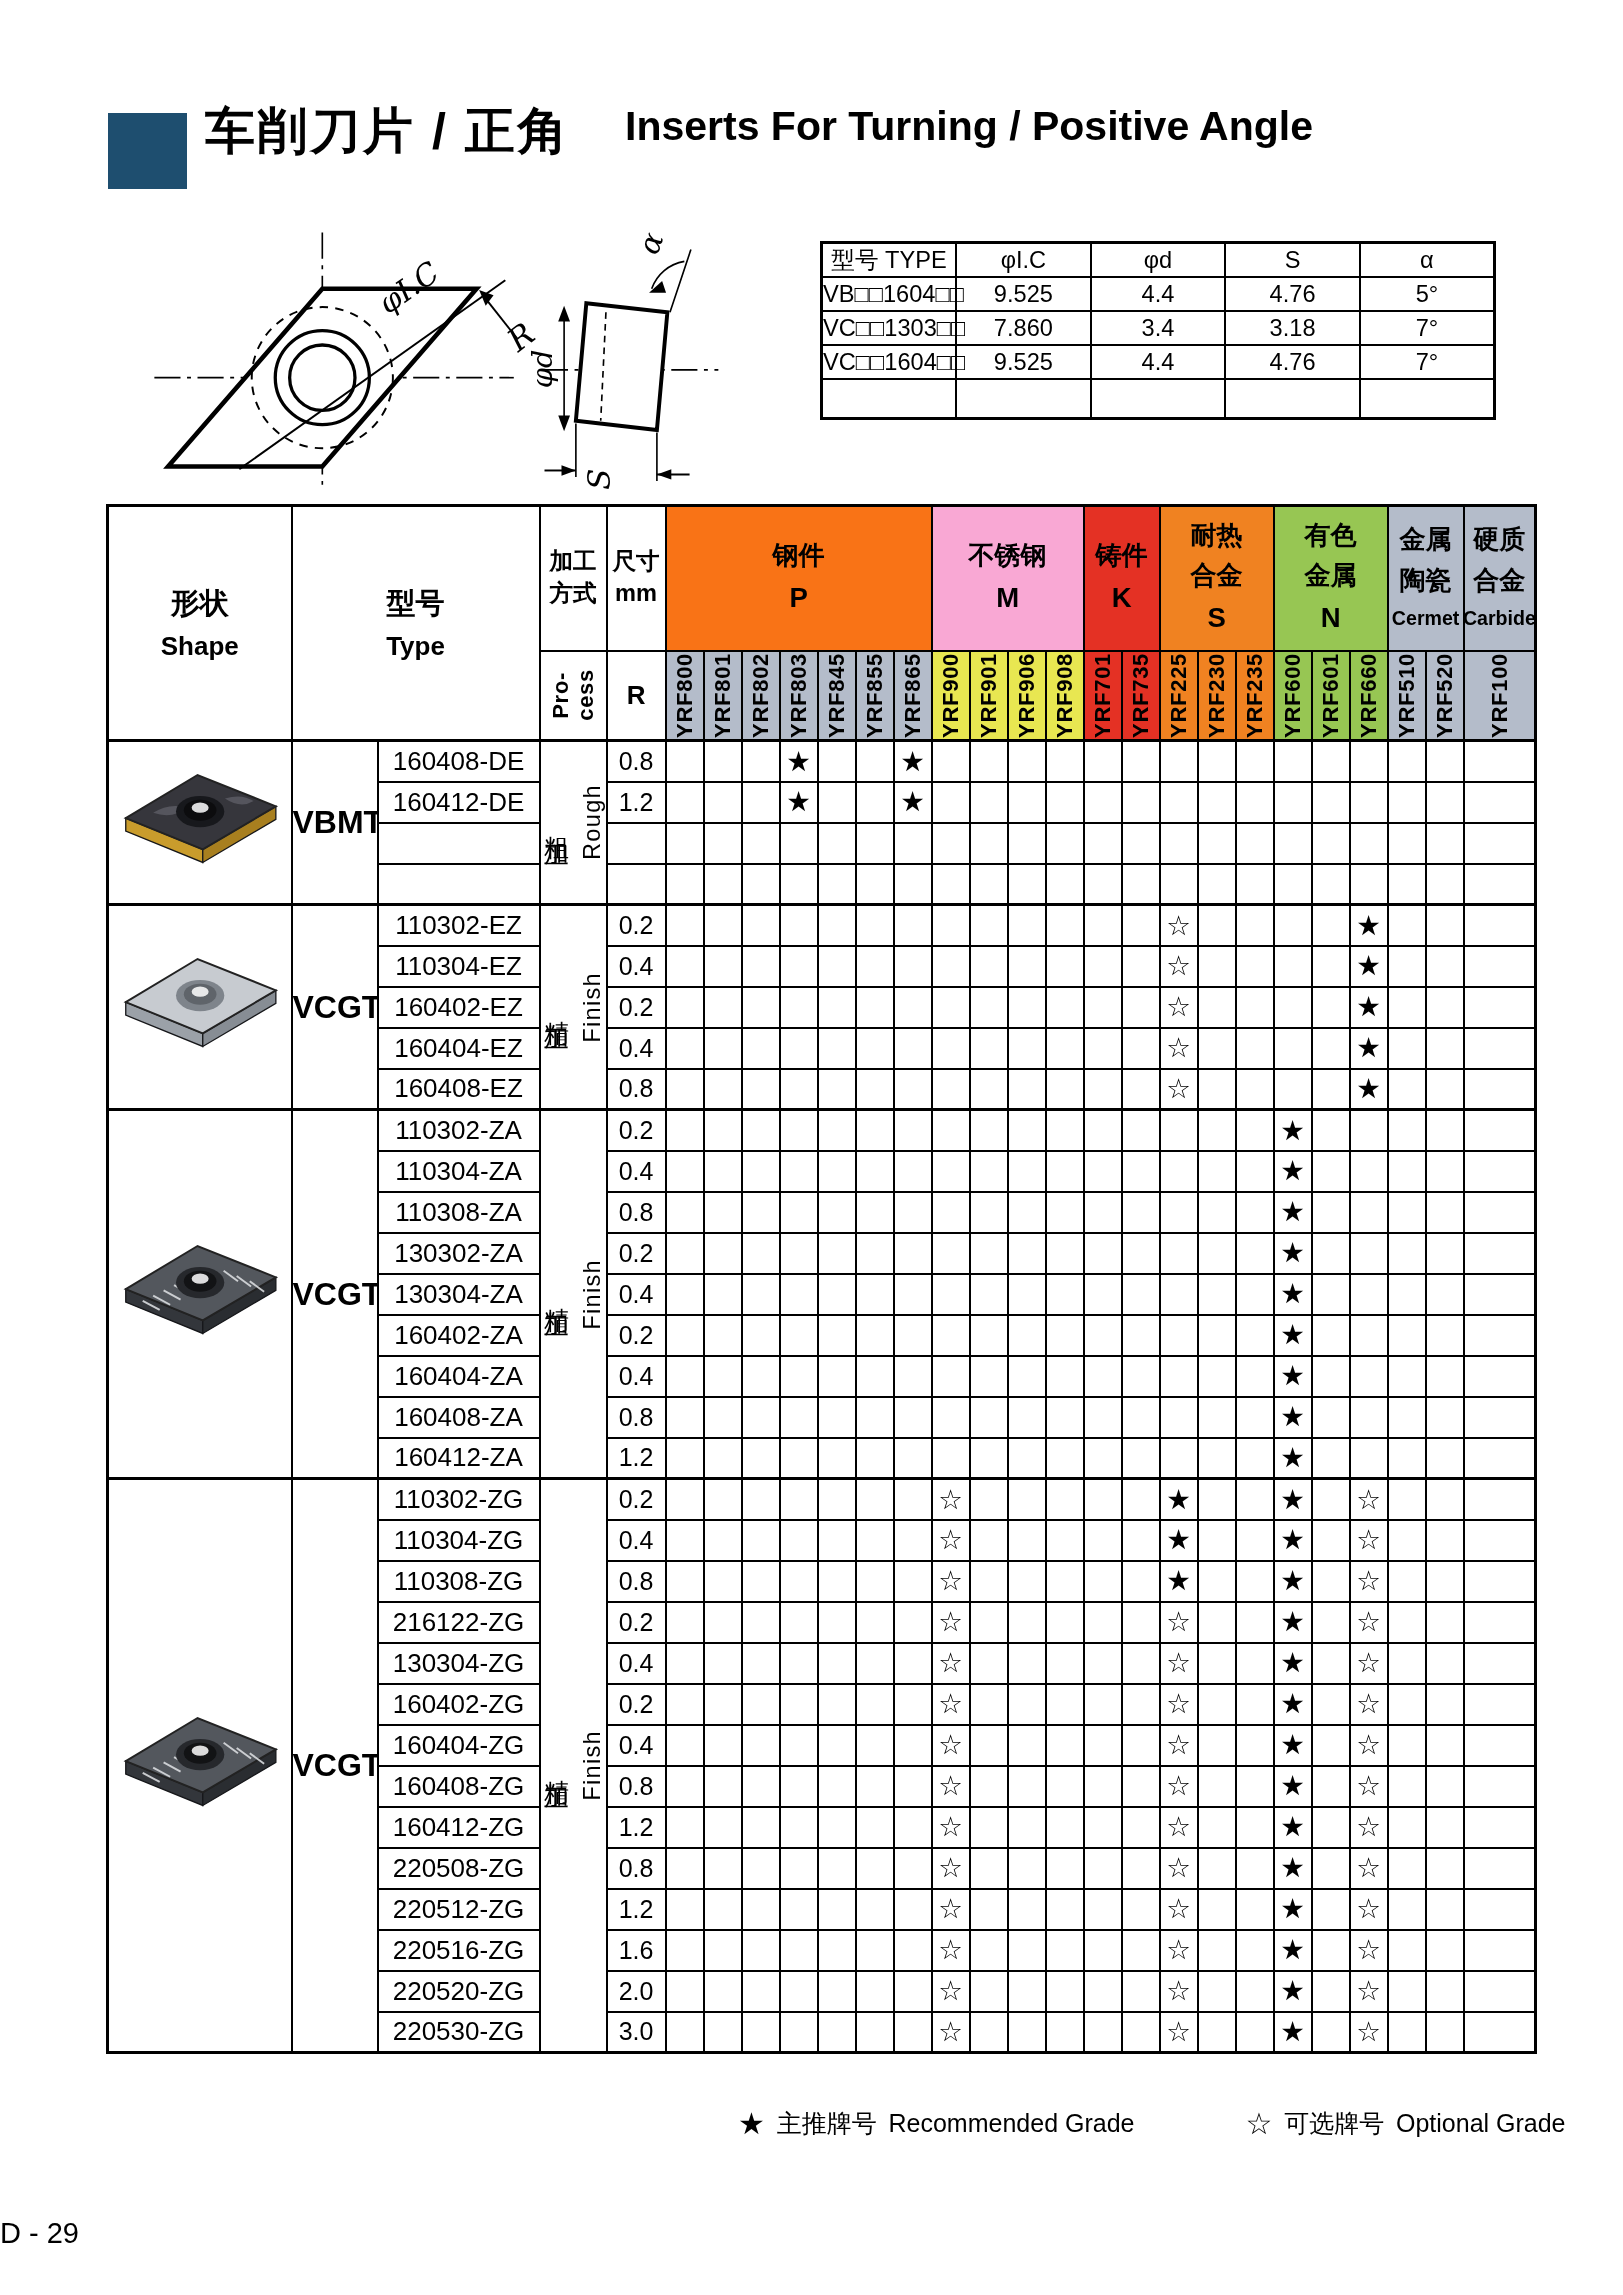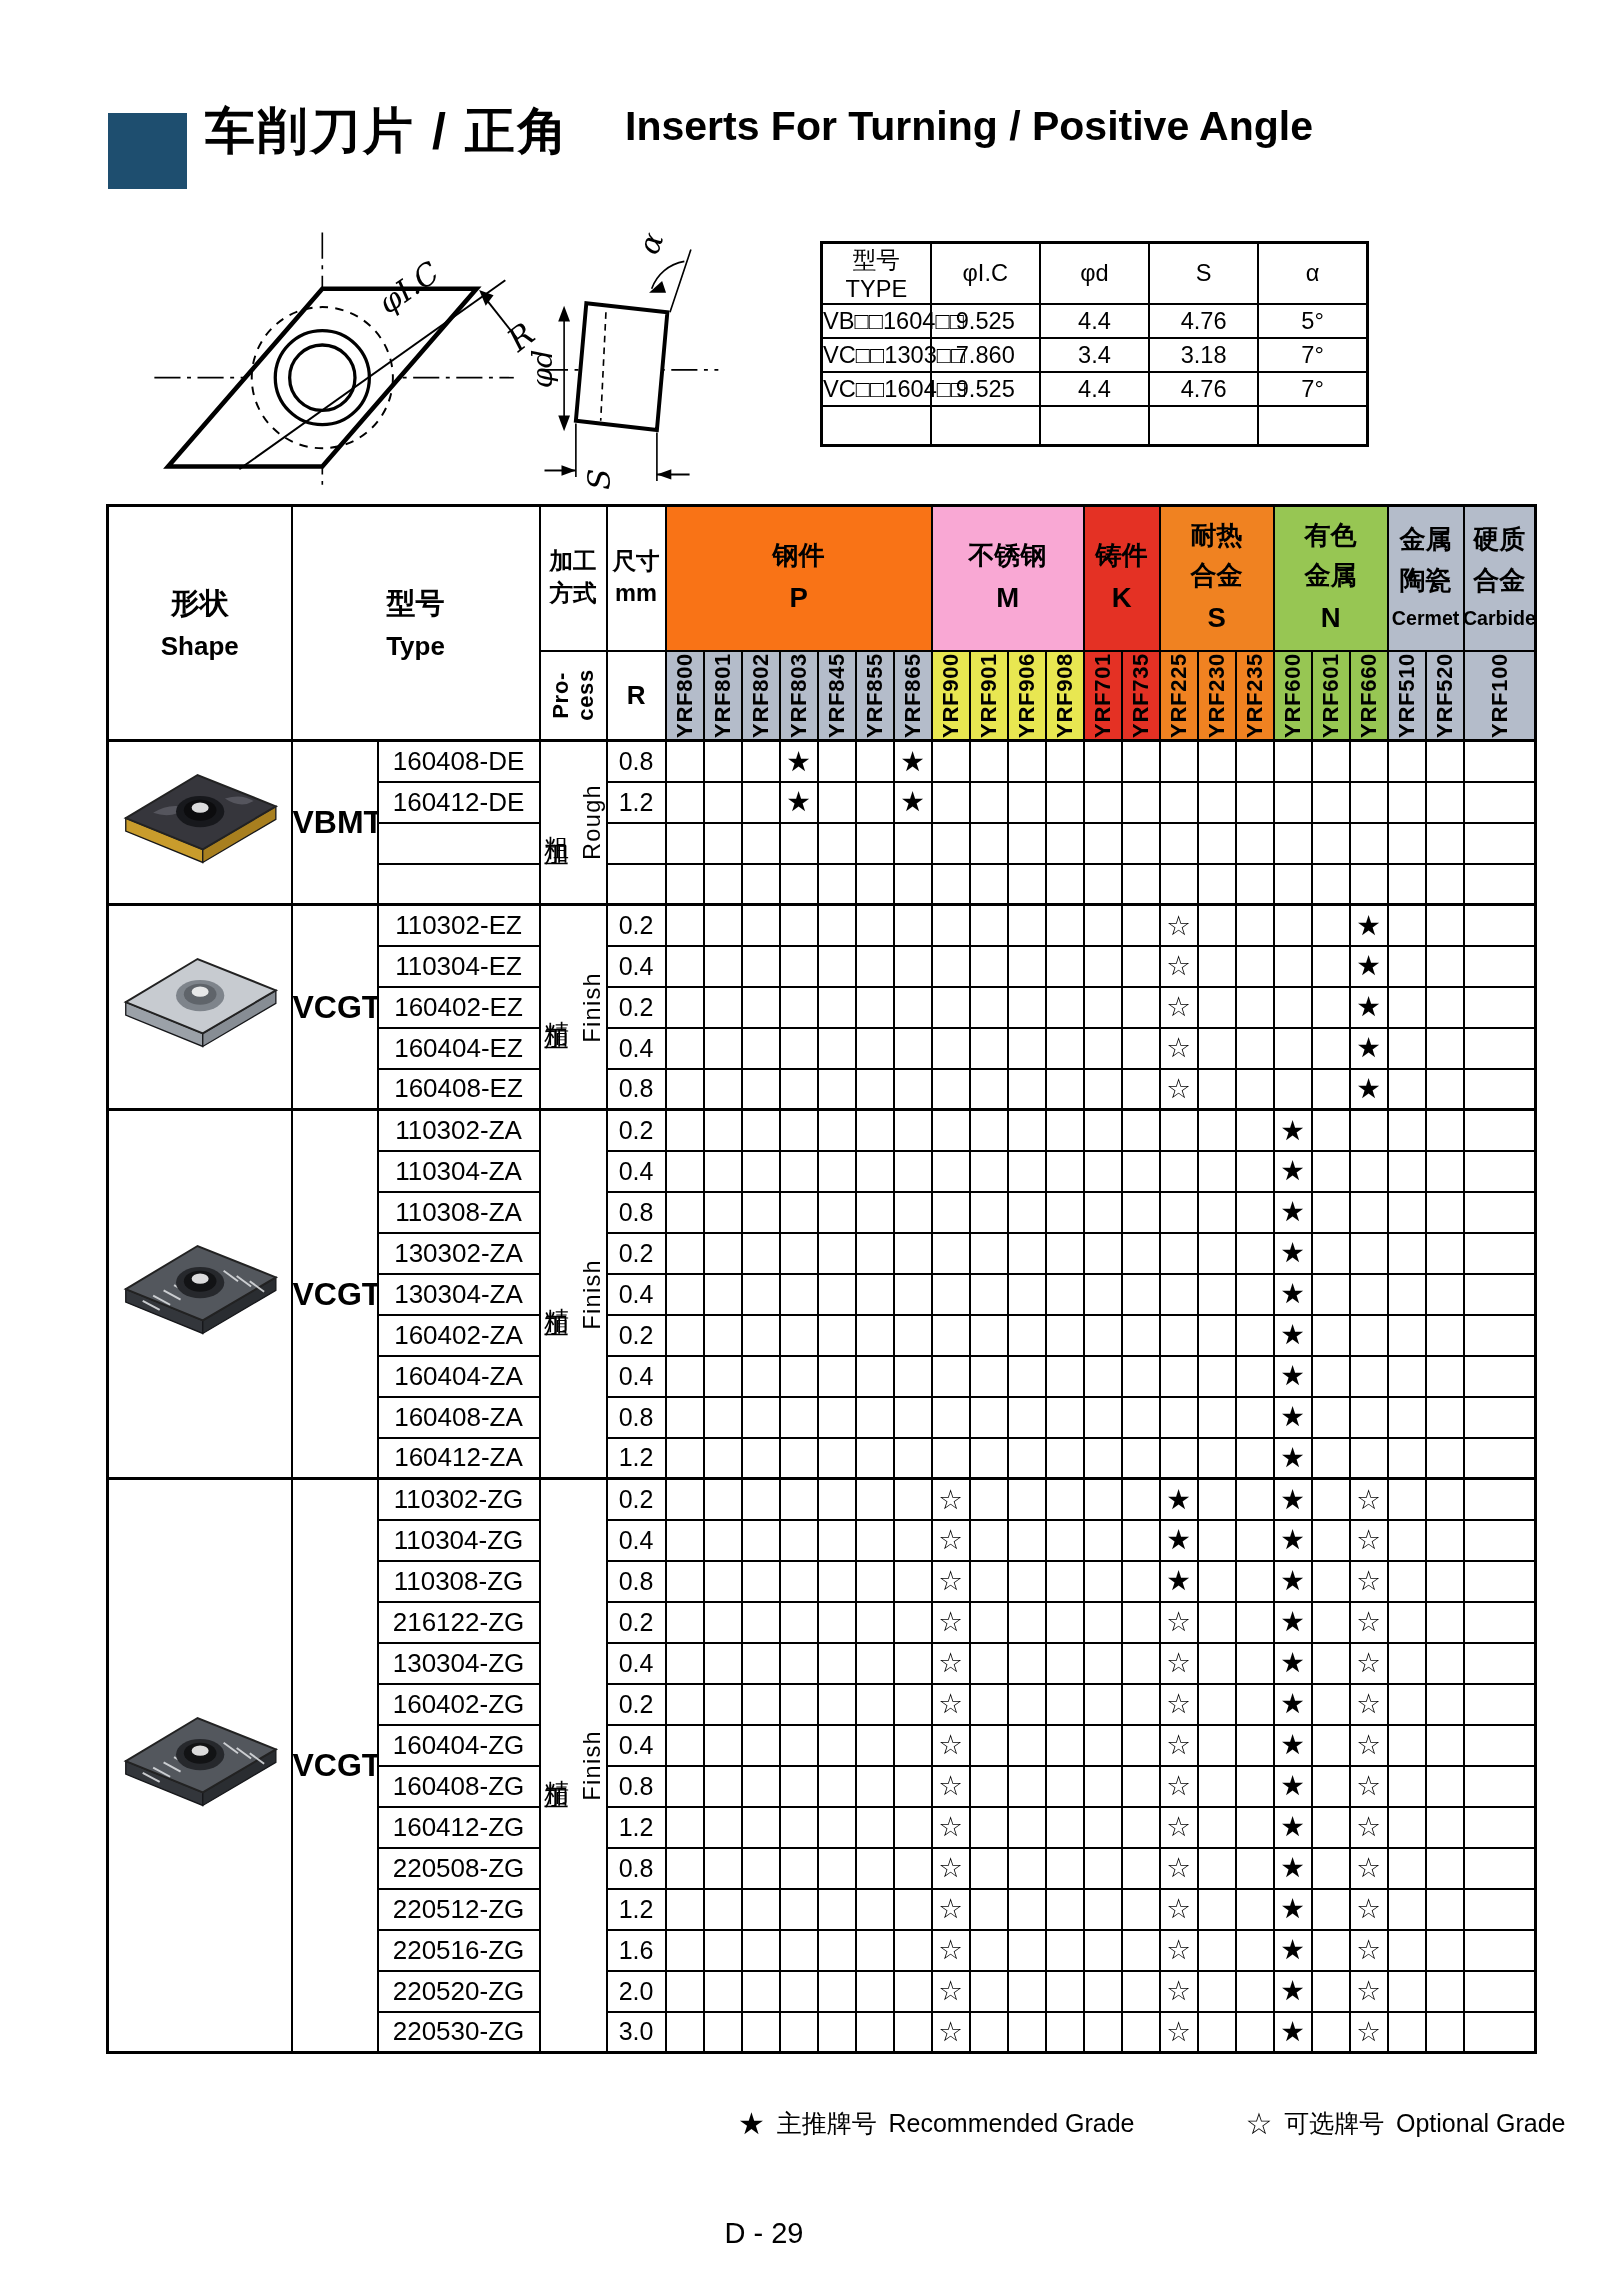--- a/index.html
+++ b/index.html
@@ -14,21 +14,21 @@
   #blue-square{left:108px;top:113px;width:79px;height:76px;background:#1e4e6f;}
   #title-cn{left:205px;top:98px;font-size:50px;font-weight:700;letter-spacing:2.6px;}
   #title-en{left:625px;top:103px;font-size:41px;font-weight:700;}
 
   
   #diagram{left:92px;top:213px;}
   #diagram text{font-family:"DejaVu Serif","Liberation Serif",serif;font-style:italic;}
 
   
   #spec-wrap{left:820px;top:241px;}
-  #spec-table{border-collapse:collapse;table-layout:fixed;width:549px;border:3.3px solid #000;padding-left:28px;}
+  #spec-table{border-collapse:collapse;table-layout:fixed;width:676px;border:3.3px solid #000;padding-left:28px;}
   #spec-table th,#spec-table td{border:2px solid #000;text-align:center;padding:0;font-size:23.6px;font-weight:400;}
   #spec-table tr{height:34px;}
   #spec-table tr.empty-row{height:39px;}
 
   
   #matrix-wrap{left:106px;top:504px;}
   #matrix{border-collapse:collapse;table-layout:fixed;width:1427px;border:3.9px solid #000;}
   #matrix th,#matrix td{border:2px solid #000;padding:0;text-align:center;vertical-align:middle;overflow:hidden;}
   #matrix thead tr.hrow1{height:145px;}
   #matrix thead tr.hrow2{height:90px;}
@@ -53,21 +53,21 @@
   td.type-cell{font-size:26px;}
   td.r-cell{font-size:25px;}
   td.mark-cell{font-size:27.5px;font-family:"DejaVu Sans",sans-serif;line-height:1;}
   td.brand-cell{font-size:32px;font-weight:bold;}
   .r-head{font-size:26px;}
 
   
   #legend{left:738px;top:2106px;display:flex;gap:111px;align-items:center;font-size:25px;}
   .leg-item{display:flex;align-items:center;gap:11.8px;}
   .leg-sym{font-size:30px;font-family:"DejaVu Sans",sans-serif;}
-  #footer{left:0;top:2217px;width:1528px;text-align:center;font-size:29px;}
+  #footer{left:0;top:2217px;width:1528px;text-align:left;font-size:29px;}
 </style>
 </head>
 <body>
 
 <div class="abs" id="blue-square"></div>
 <div class="abs" id="title-cn">车削刀片 / 正角</div>
 <div class="abs" id="title-en">Inserts For Turning / Positive Angle</div>
 
 <div class="abs" id="diagram">
   <svg width="641" height="281" viewBox="0 0 980 430">

